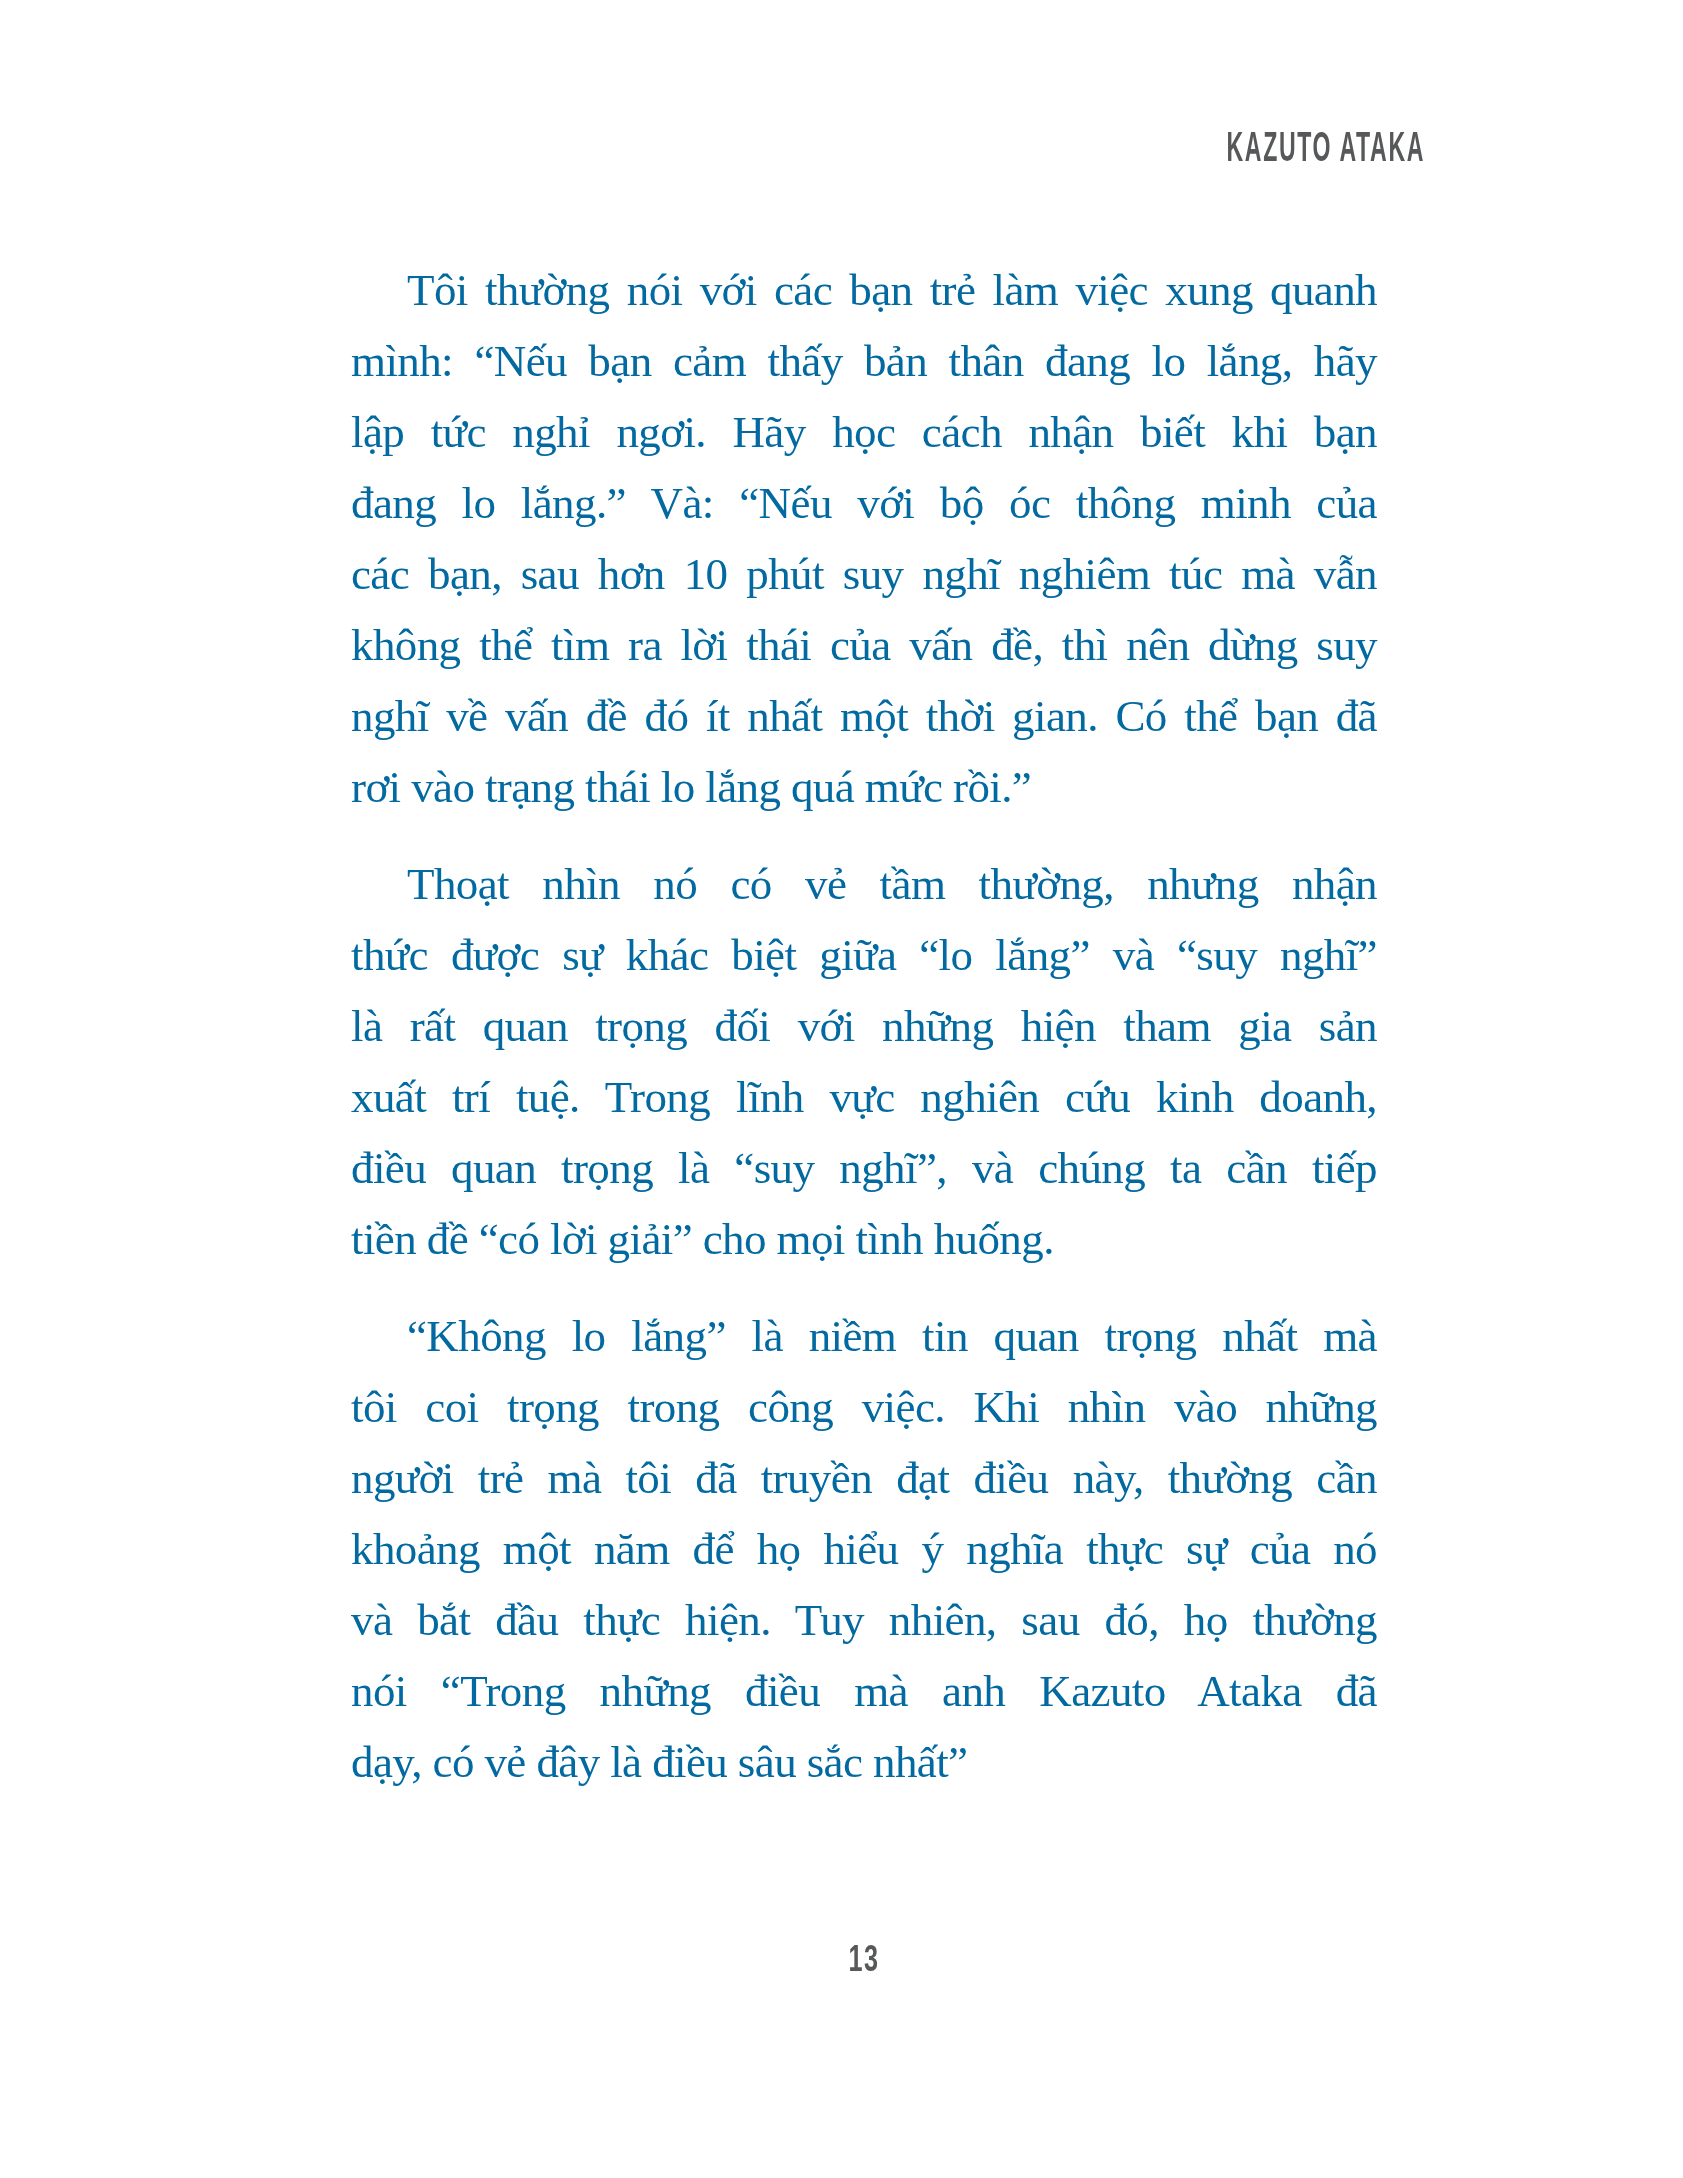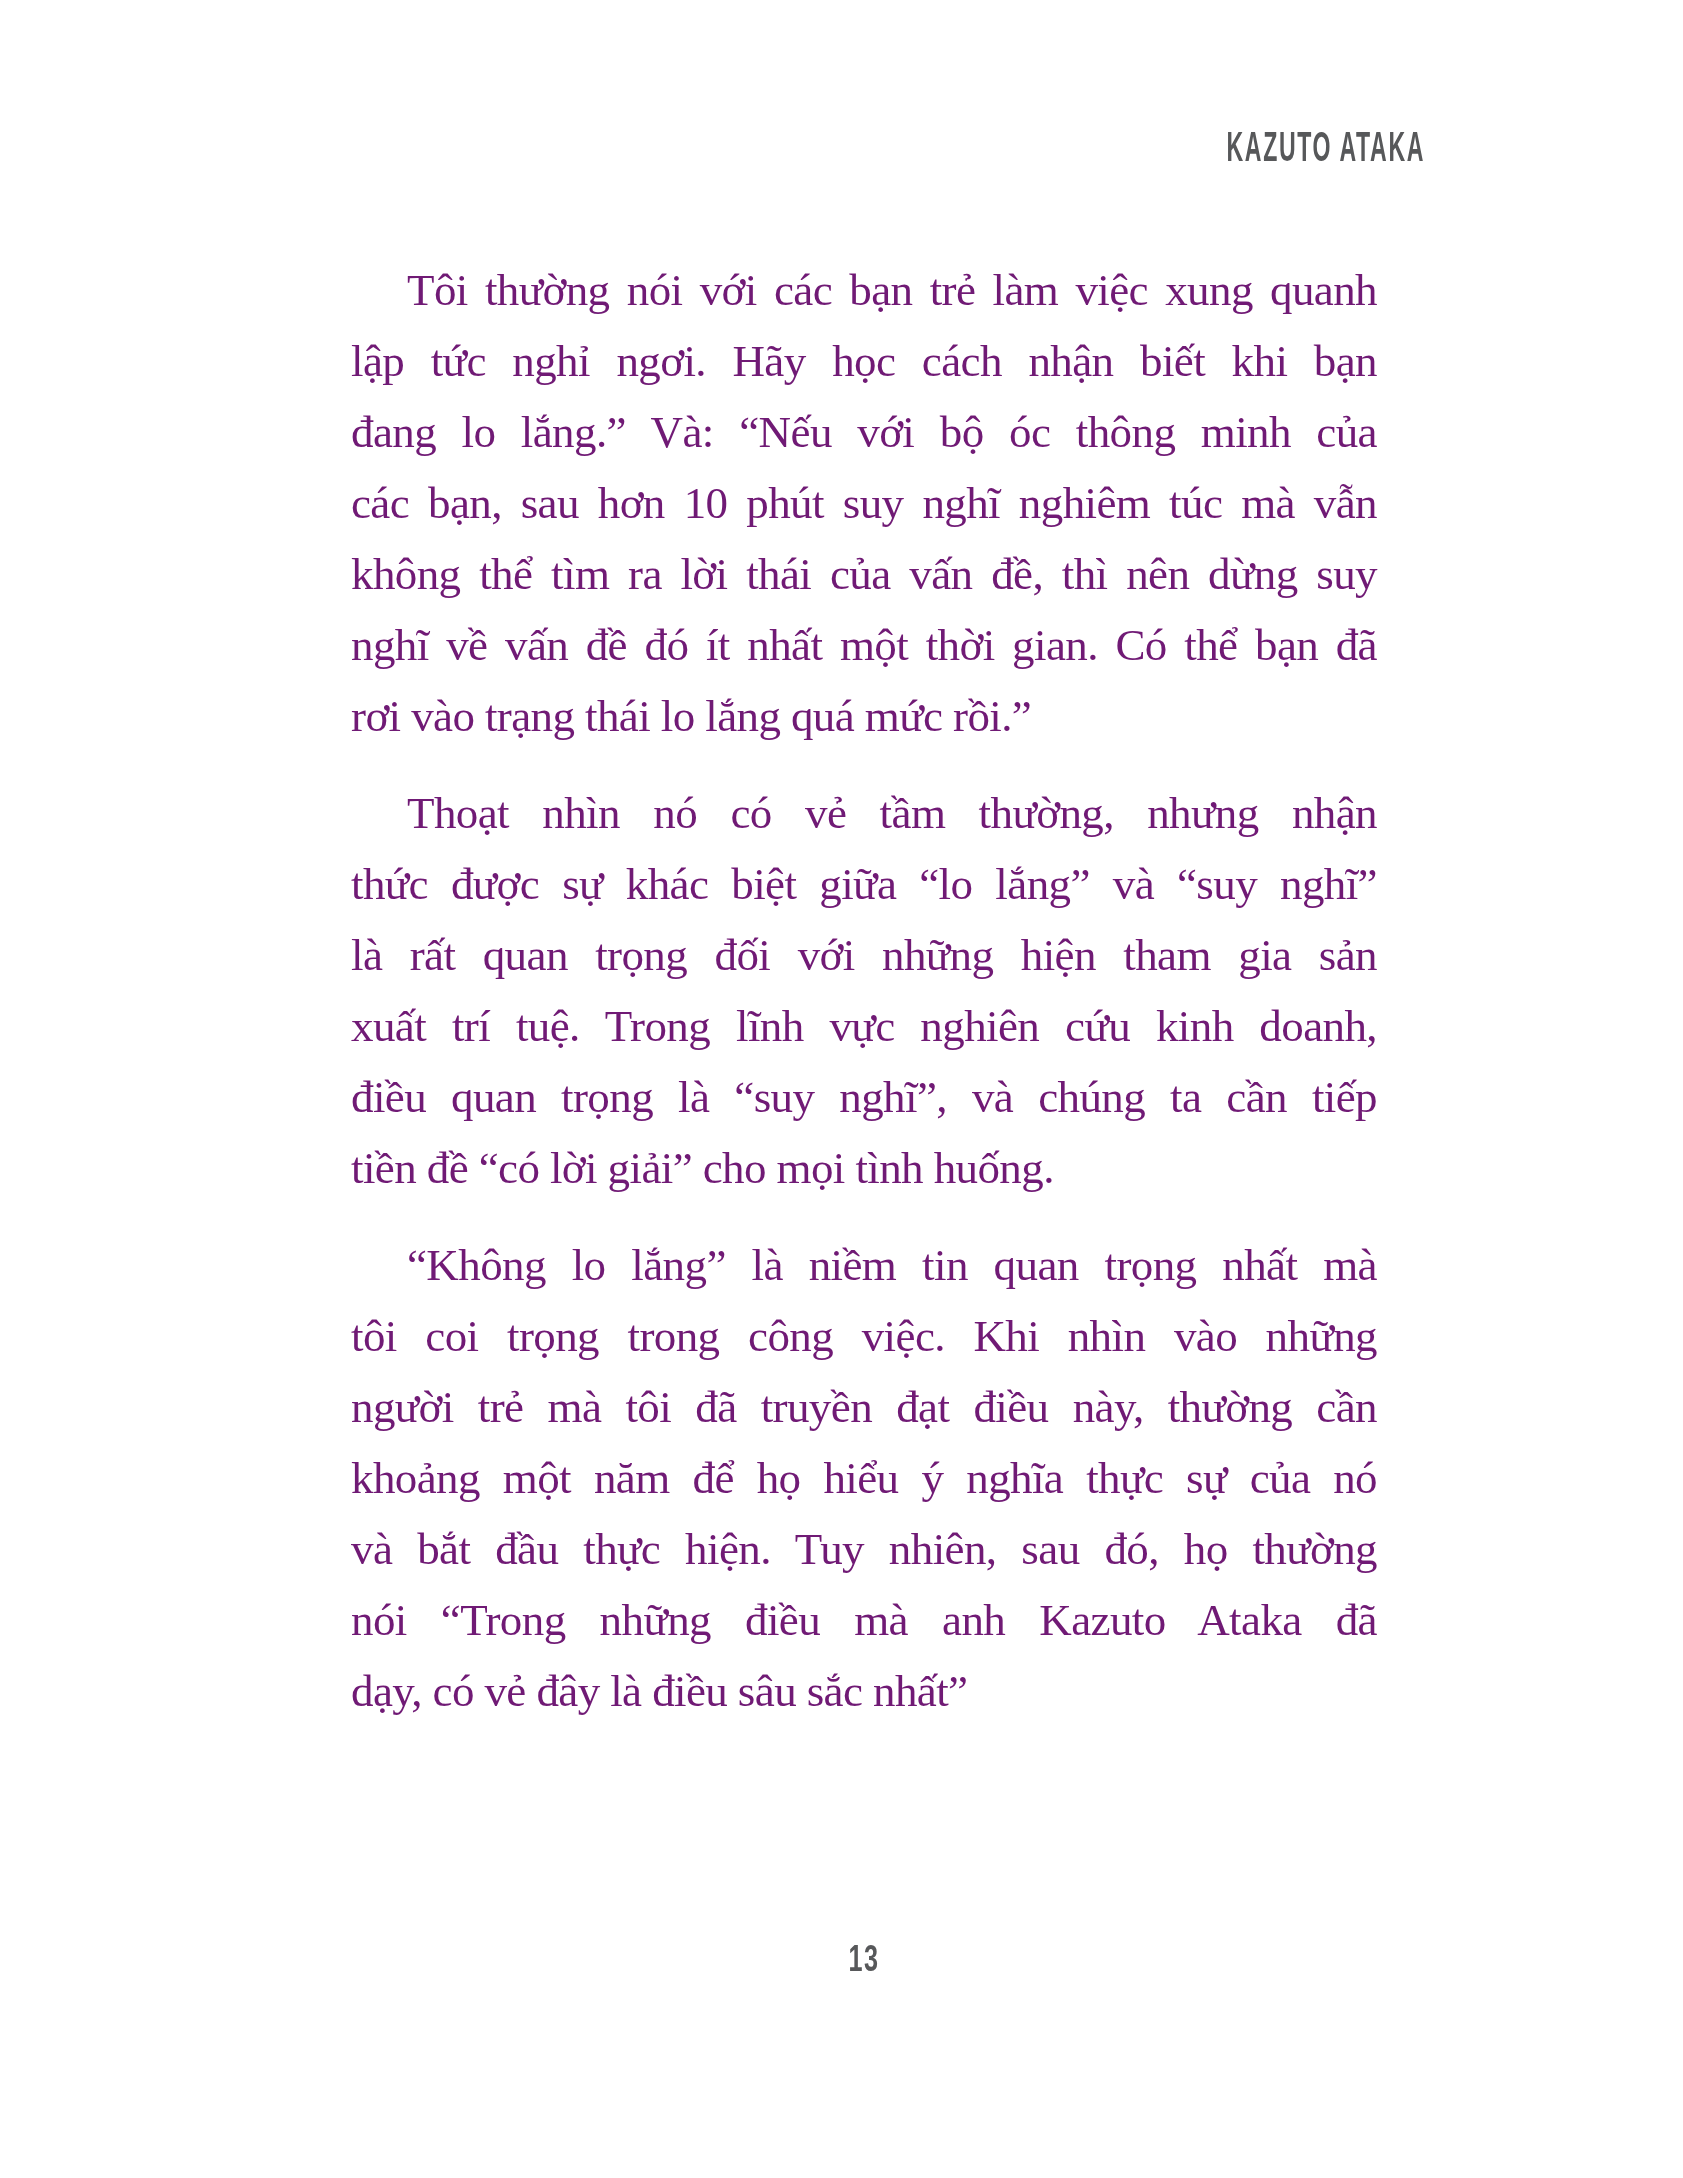--- a/index.html
+++ b/index.html
@@ -36,21 +36,21 @@
   .running-header .condensed {
     font-size: 42px;
     line-height: 42px;
   }
   
   .text-block {
     position: absolute;
     left: 351px;
     top: 255px;
     width: 1026px;
-    color: #701a75;
+    color: #0369a1;
     font-size: 45px;
     line-height: 71px;
     letter-spacing: -0.6px;
   }
   .paragraph {
     margin: 0 0 26px 0;
   }
   .line {
     text-align: justify;
     text-align-last: justify;
@@ -84,20 +84,21 @@
 
 <div class="page">
 
   <div class="running-header">
     <span class="condensed">KAZUTO ATAKA</span>
   </div>
 
   <div class="text-block">
       <div class="paragraph">
         <div class="line para-first">Tôi thường nói với các bạn trẻ làm việc xung quanh</div>
+        <div class="line">mình: “Nếu bạn cảm thấy bản thân đang lo lắng, hãy</div>
         <div class="line">lập tức nghỉ ngơi. Hãy học cách nhận biết khi bạn</div>
         <div class="line">đang lo lắng.” Và: “Nếu với bộ óc thông minh của</div>
         <div class="line">các bạn, sau hơn 10 phút suy nghĩ nghiêm túc mà vẫn</div>
         <div class="line">không thể tìm ra lời thái của vấn đề, thì nên dừng suy</div>
         <div class="line">nghĩ về vấn đề đó ít nhất một thời gian. Có thể bạn đã</div>
         <div class="line para-last">rơi vào trạng thái lo lắng quá mức rồi.”</div>
       </div>
       <div class="paragraph">
         <div class="line para-first">Thoạt nhìn nó có vẻ tầm thường, nhưng nhận</div>
         <div class="line">thức được sự khác biệt giữa “lo lắng” và “suy nghĩ”</div>

